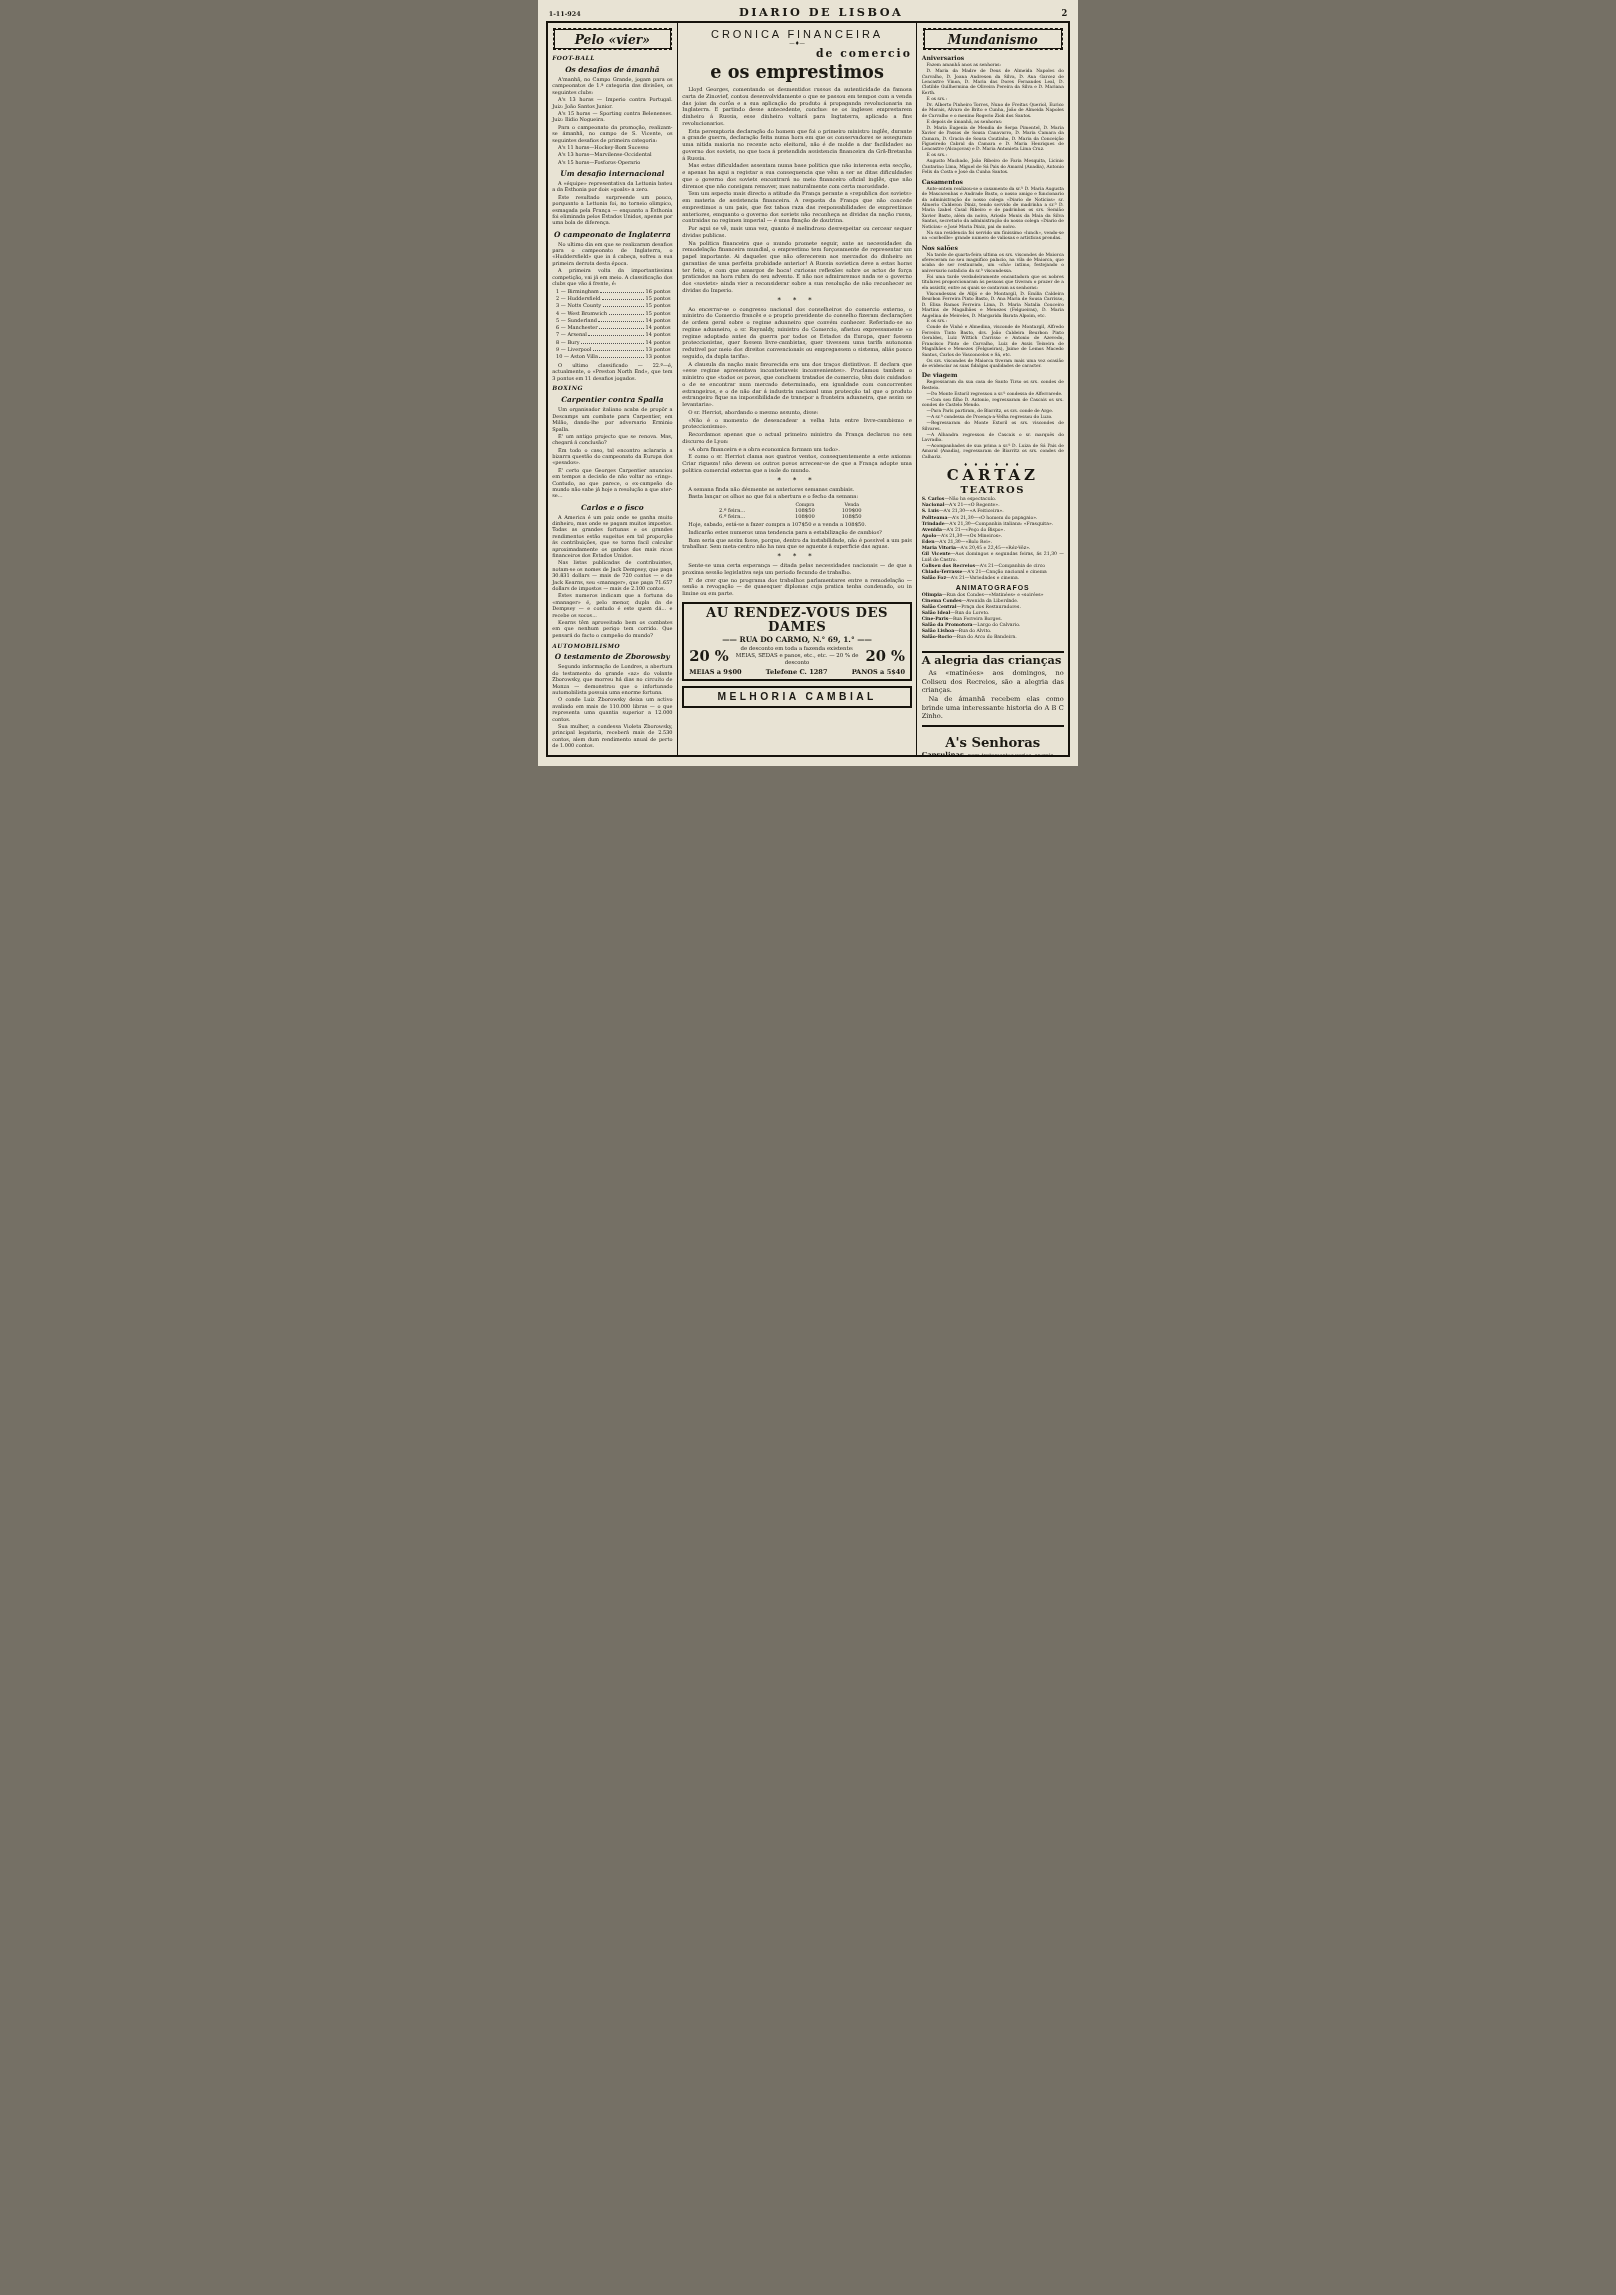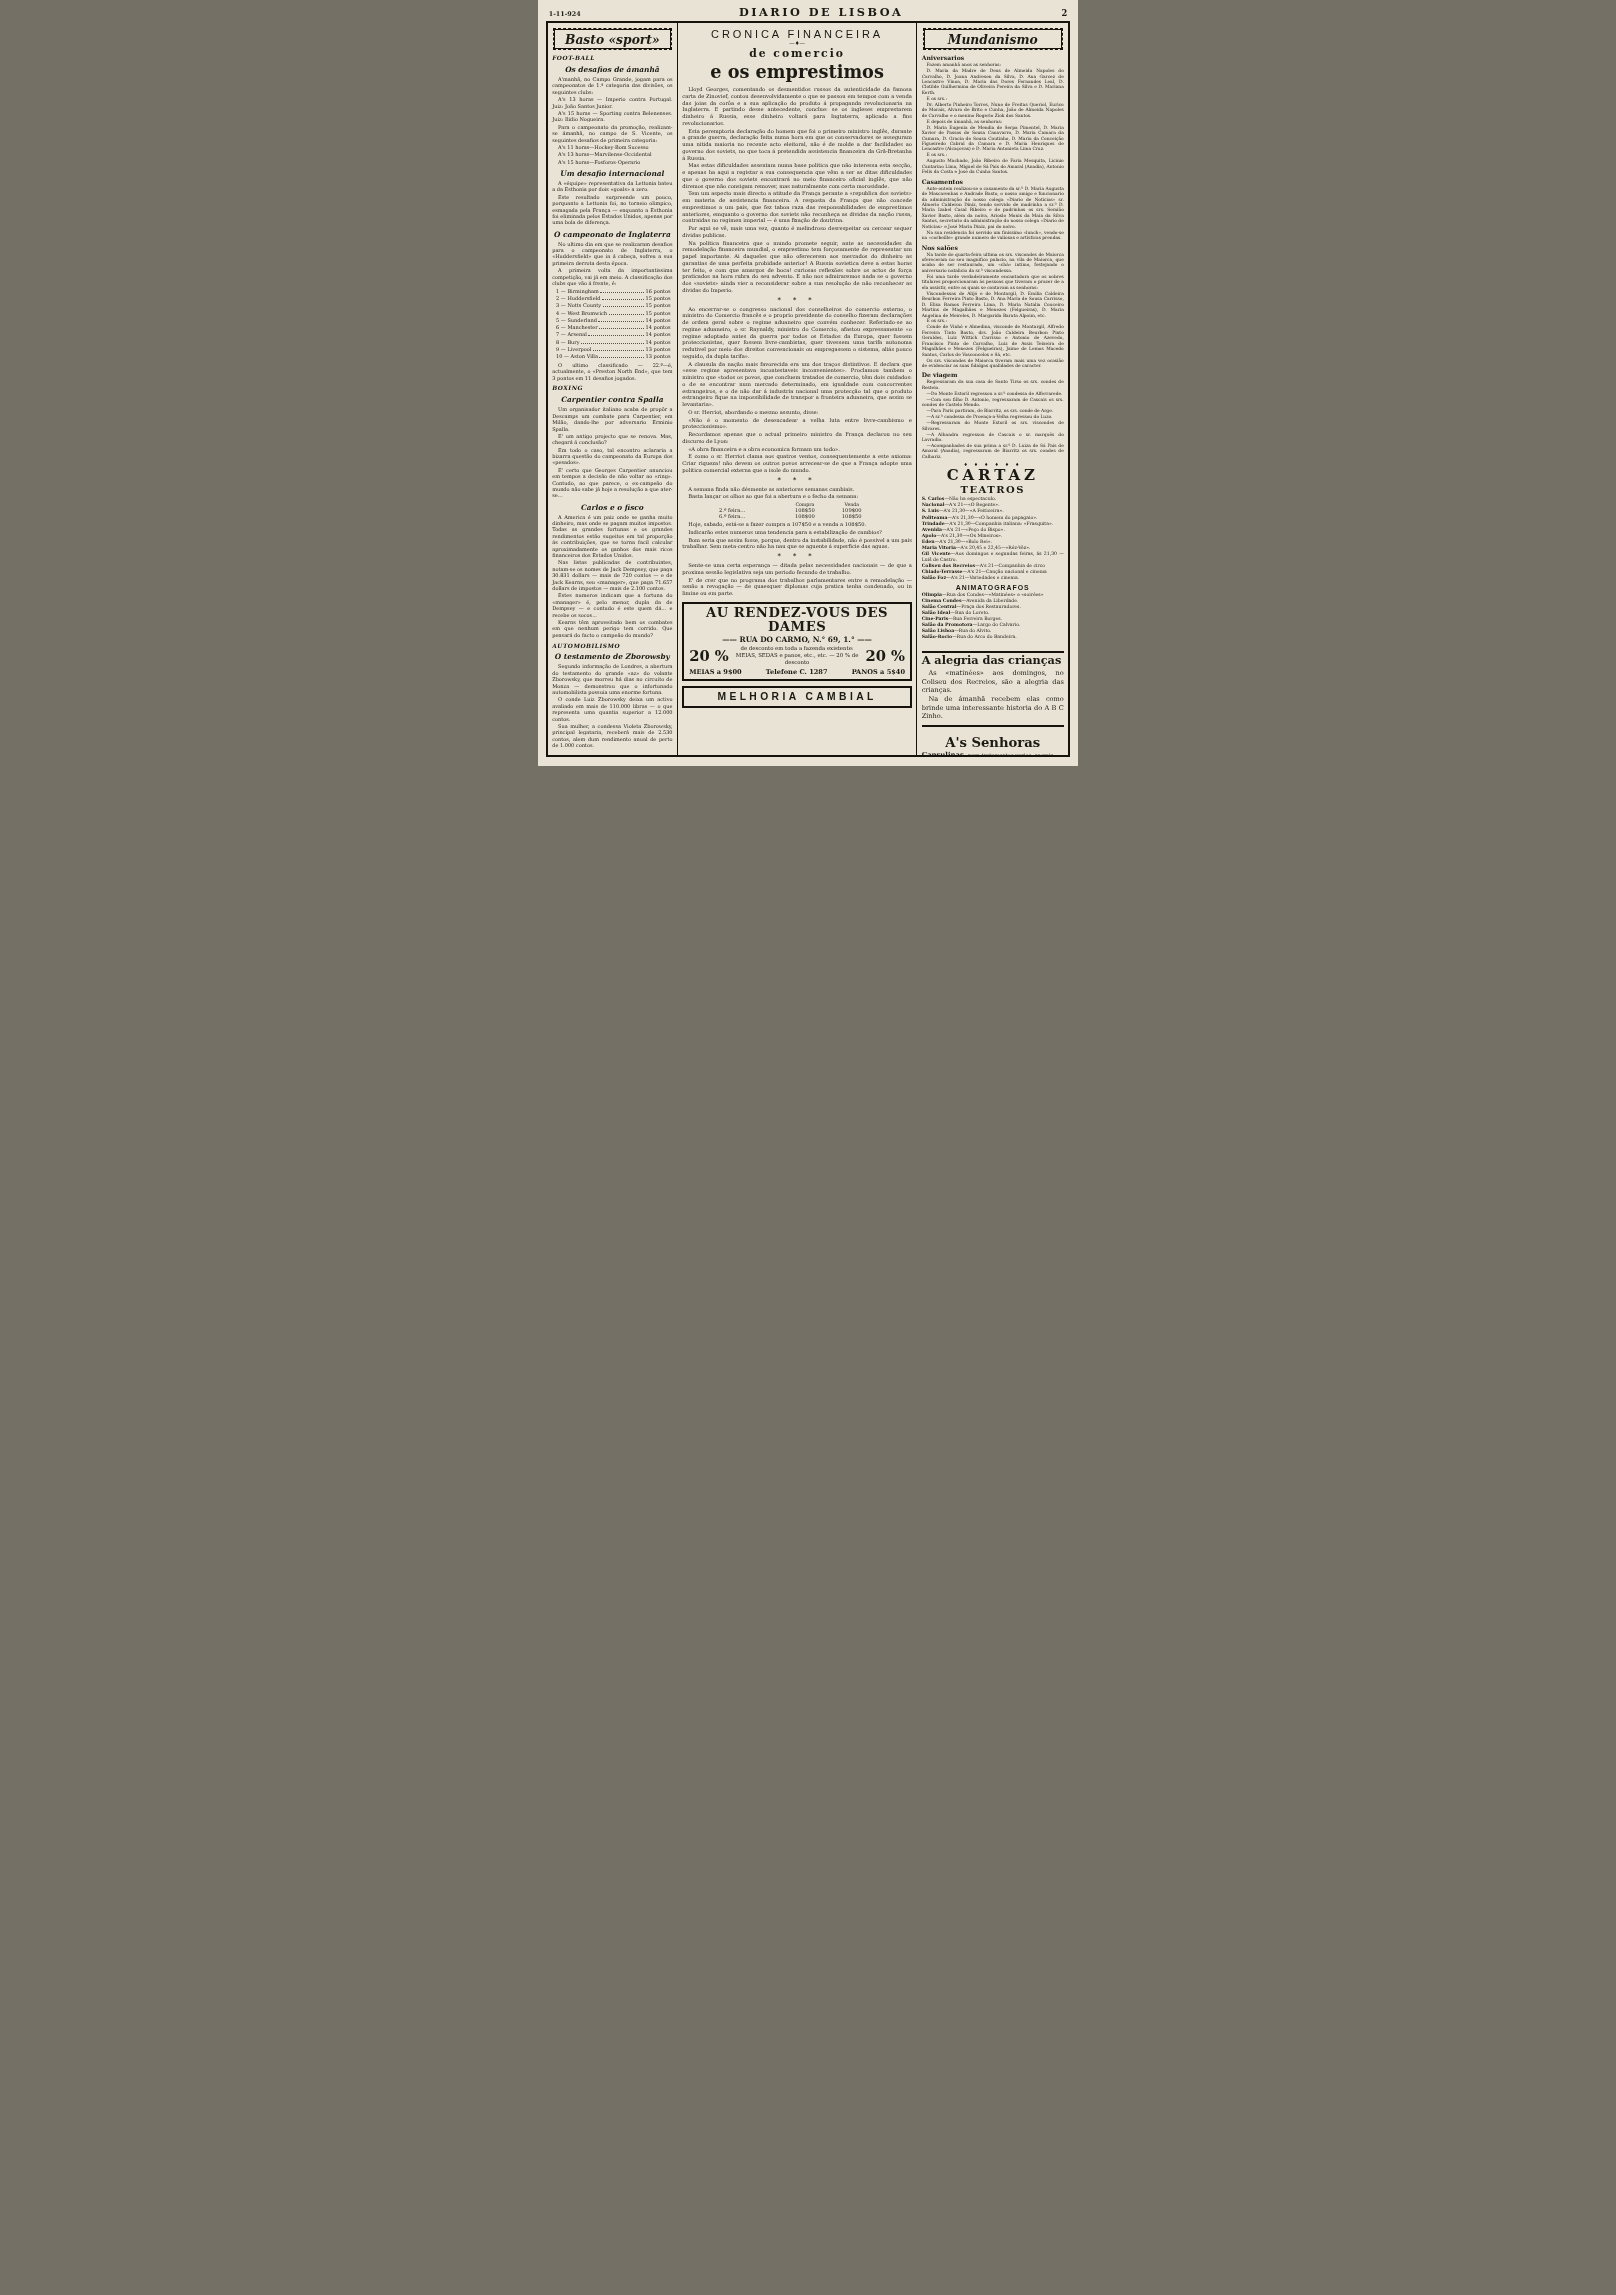--- a/index.html
+++ b/index.html
@@ -30,21 +30,21 @@
   .stand-club { white-space:nowrap; }
   .stand-dots { flex:1; border-bottom:0.5px dotted #555; margin:0 1.5px 1px; }
   .stand-pts { white-space:nowrap; }
 
   .leilao { text-align:center; margin-top:6.9px; border-top:1.5px solid #16130c; padding-top:4.9px; font-family:"Liberation Sans", sans-serif; }
 
   
   .kicker { text-align:center; font-family:Liberation Sans, sans-serif; font-size:11px; letter-spacing:2.9px; margin-top:1px; }
   .kicker-orn { text-align:center; font-size:5.4px; line-height:1; margin:0.5px 0 1px; }
   .headline1 { font-size:35px; font-weight:bold; text-align:center; line-height:0.95; letter-spacing:1px; margin:2px 0 1px; }
-  .headline2 { font-size:10.8px; font-weight:bold; text-align:center; letter-spacing:2px; margin:1px 0; }
+  .headline2 { font-size:10.8px; font-weight:bold; text-align:right; letter-spacing:2px; margin:1px 0; }
   .headline3 { font-size:17.7px; font-weight:bold; text-align:center; margin:0 0 3.9px; }
   .col-mid .p { font-size:5.2px; line-height:1.3; }
   .stars { text-align:center; font-weight:bold; font-size:6.4px; letter-spacing:4.9px; margin:2px 0; }
   .exchange { width:68%; margin:2px auto 2px; font-size:5.2px; }
   .ex-row { display:flex; }
   .ex-label { width:40%; }
   .ex-col { width:30%; text-align:center; }
   .ex-head { font-size:4.7px; }
 
   .ad-rdv { border:2.5px solid #16130c; margin-top:4.9px; padding:2.5px 4.9px 2.9px; }
@@ -85,21 +85,21 @@
 
   <div class="masthead">
     <span class="m-date">1-11-924</span>
     <span class="m-title">DIARIO DE LISBOA</span>
     <span class="m-page">2</span>
   </div>
 
   <div class="frame">
 
     <div class="col col-left">
-      <div class="fancy-box">Basto «sport»</div>
+      <div class="fancy-box">Pelo «vier»</div>
 
       <div class="label">FOOT-BALL</div>
       <div class="subhead">Os desafios de ámanhã</div>
       <div>
 
       <p class="p">A'manhã, no Campo Grande, jogam para os campeonatos de 1.ª categoria das divisões, os seguintes clubs:</p>
           <p class="p">A's 13 horas — Imperio contra Portugal. Juiz: João Santos Junior.</p>
           <p class="p">A's 15 horas — Sporting contra Belenenses. Juiz: Ilidio Nogueira.</p>
           <p class="p">Para o campeonato da promoção, realizam-se ámanhã, no campo de S. Vicente, os seguintes desafios de primeira categoria:</p>
           <p class="p">A's 11 horas—Hockey-Bom Sucesso</p>

